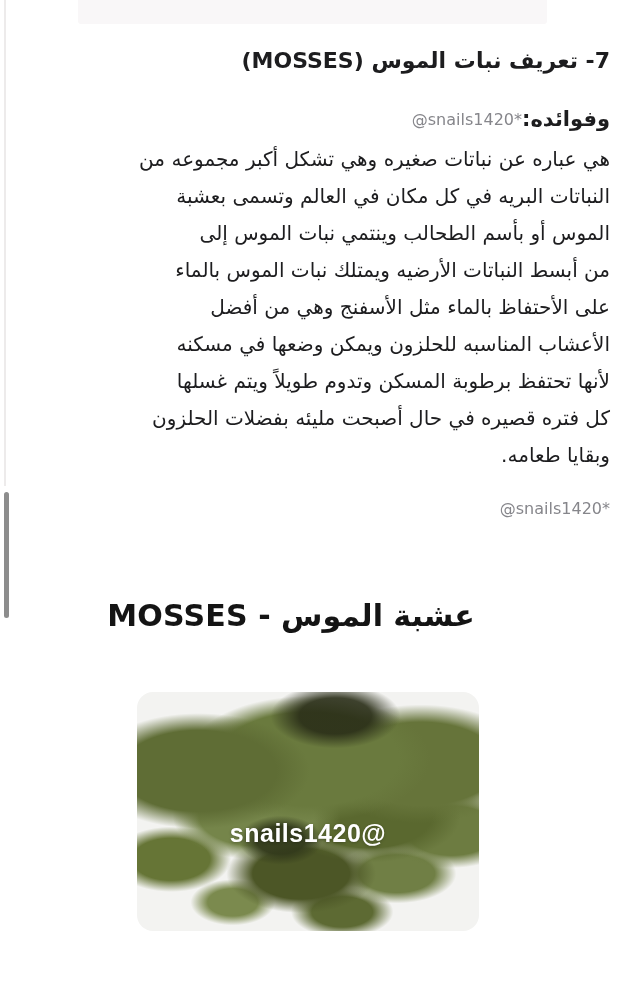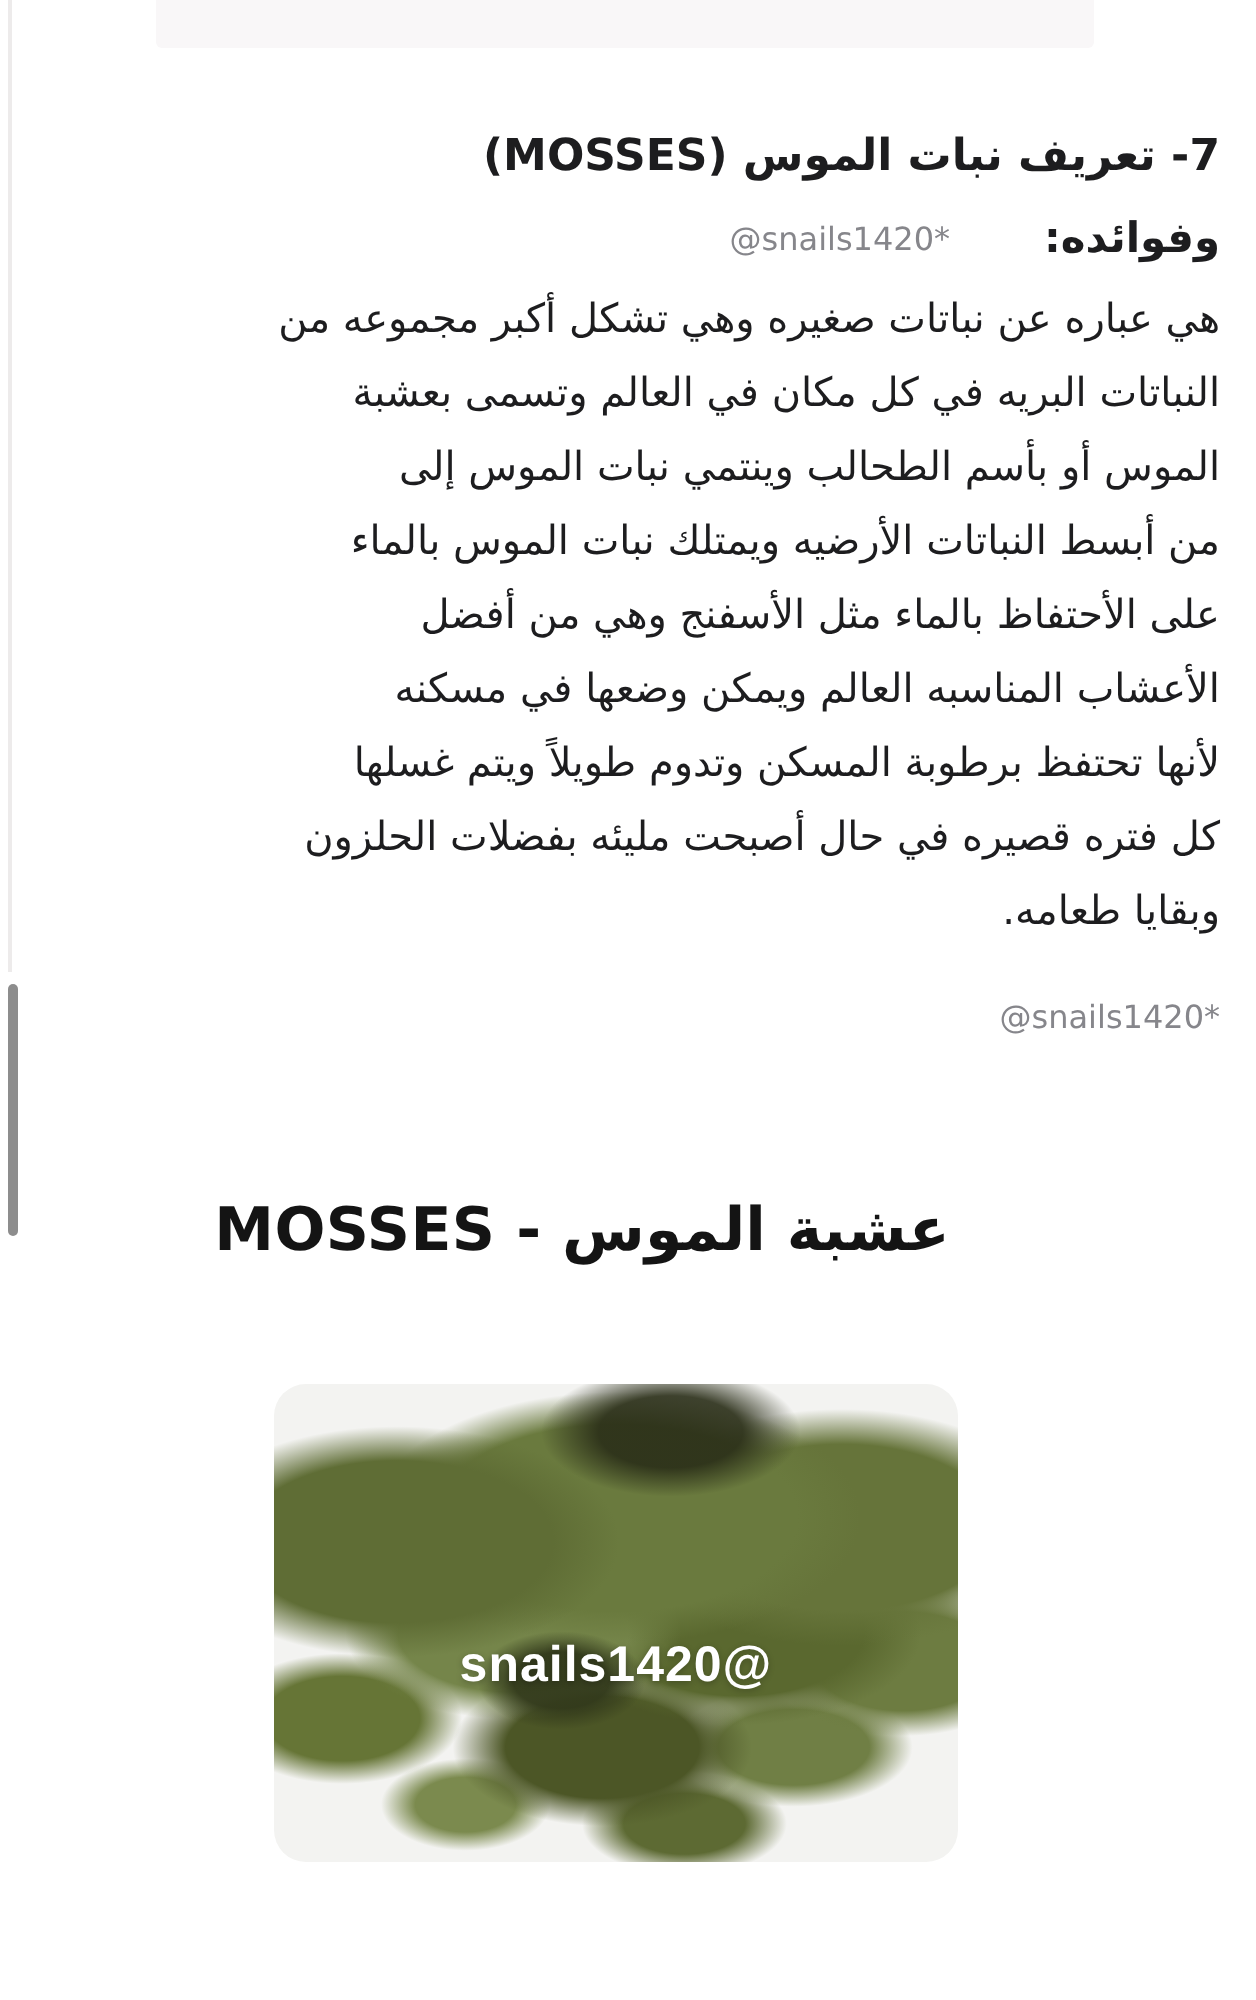--- a/index.html
+++ b/index.html
@@ -18,30 +18,30 @@
   .left-edge{
     position:absolute;left:4px;top:0;width:2px;height:486px;
     background:#edebeb;
   }
   
   .scrollbar{
     position:absolute;left:4px;top:492px;width:5px;height:126px;
     background:#8d8d8d;border-radius:3px;
   }
   .title{
-    position:absolute;top:62px;right:18px;left:28px;
+    position:absolute;top:44px;right:18px;left:28px;
     direction:rtl;text-align:right;
     font-size:22px;font-weight:bold;line-height:34px;color:#1d1d1f;
     white-space:nowrap;
   }
   .subtitle{
     position:absolute;top:104px;right:18px;left:28px;
     direction:rtl;text-align:right;line-height:30px;white-space:nowrap;
   }
-  .subtitle .label{font-size:21px;font-weight:bold;color:#1d1d1f;margin-left:47px;}
+  .subtitle .label{font-size:21px;font-weight:bold;color:#1d1d1f;}
   .subtitle .handle{
     direction:ltr;unicode-bidi:embed;display:inline-block;
     font-size:16px;color:#86868b;font-weight:normal;
     transform:translateY(-1px);
   }
   .paragraph{
     position:absolute;top:141px;right:18px;left:20px;
     direction:rtl;text-align:right;
     font-size:20px;line-height:37px;color:#1d1d1f;
   }
@@ -103,21 +103,21 @@
 <div class="subtitle">
   <span class="label">وفوائده:</span><span class="handle">@snails1420*</span>
 </div>
 
 <div class="paragraph">
   <div class="pline">هي عباره عن نباتات صغيره وهي تشكل أكبر مجموعه من</div>
   <div class="pline">النباتات البريه في كل مكان في العالم وتسمى بعشبة</div>
   <div class="pline">الموس أو بأسم الطحالب وينتمي نبات الموس إلى</div>
   <div class="pline">من أبسط النباتات الأرضيه ويمتلك نبات الموس بالماء</div>
   <div class="pline">على الأحتفاظ بالماء مثل الأسفنج وهي من أفضل</div>
-  <div class="pline">الأعشاب المناسبه العالم ويمكن وضعها في مسكنه</div>
+  <div class="pline">الأعشاب المناسبه للحلزون ويمكن وضعها في مسكنه</div>
   <div class="pline">لأنها تحتفظ برطوبة المسكن وتدوم طويلاً ويتم غسلها</div>
   <div class="pline">كل فتره قصيره في حال أصبحت مليئه بفضلات الحلزون</div>
   <div class="pline">وبقايا طعامه.</div>
 </div>
 
 <div class="footer-handle">@snails1420*</div>
 
 <div class="figure-heading">عشبة الموس - MOSSES</div>
 
 <div class="moss-card">

